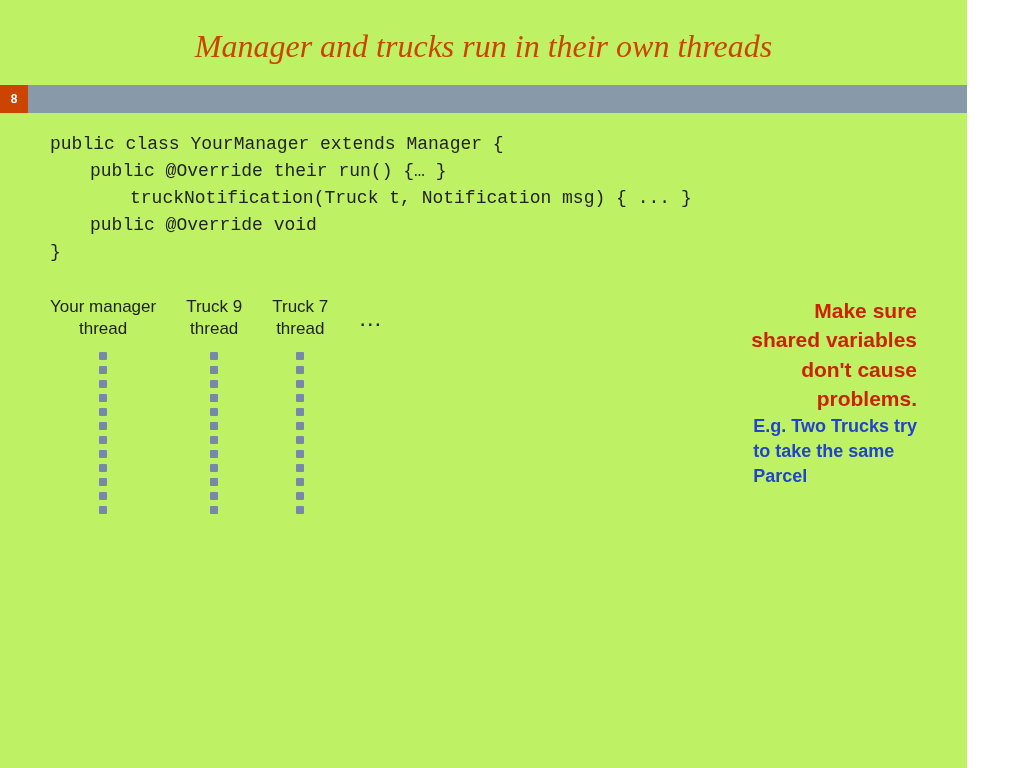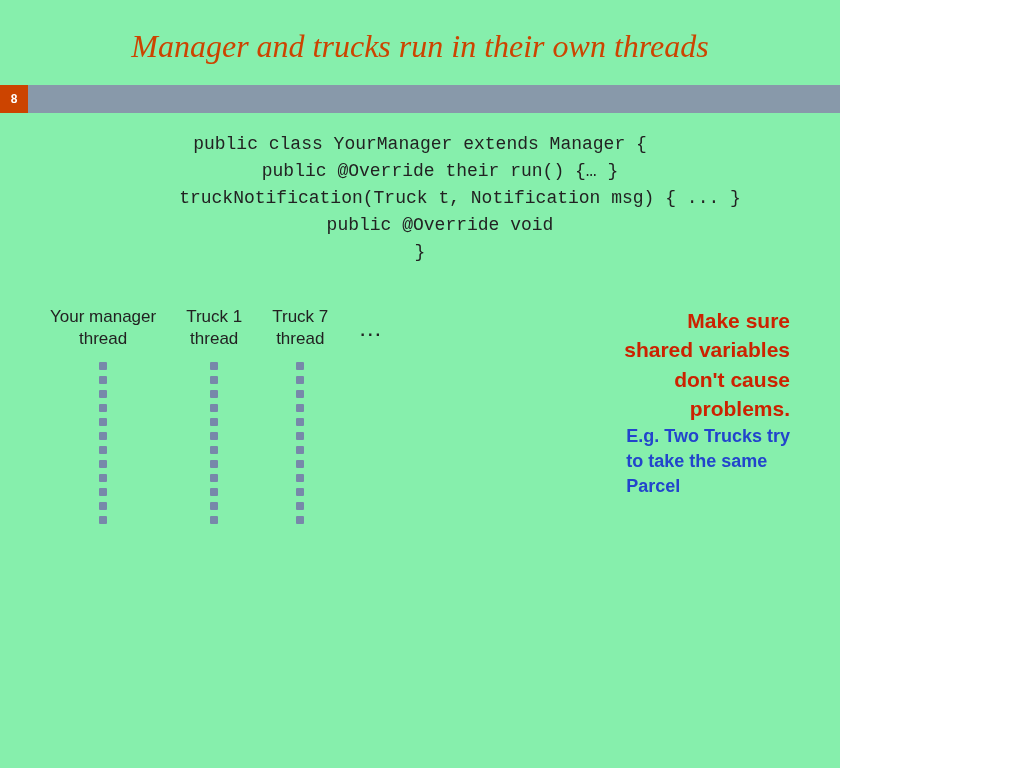--- a/index.html
+++ b/index.html
@@ -10,23 +10,23 @@
 
     body {
       width: 1024px;
       height: 768px;
       background: #ffffff;
       font-family: 'Courier New', Courier, monospace;
       overflow: hidden;
     }
 
     .slide {
-      width: 840px;
+      width: 967px;
       height: 768px;
-      background: #86efac;
+      background: #bef264;
       position: relative;
       display: flex;
       flex-direction: column;
     }
 
     .slide-title {
       font-family: Georgia, 'Times New Roman', serif;
       font-style: italic;
       color: #cc4400;
       font-size: 32px;
@@ -70,36 +70,35 @@
     .code-block {
       font-family: 'Courier New', Courier, monospace;
       font-size: 18px;
       color: #222222;
       line-height: 1.5;
       margin-bottom: 20px;
     }
 
     .code-line {
       display: block;
-      text-align: center;
     }
 
     .code-indent1 {
       padding-left: 40px;
     }
 
     .code-indent2 {
       padding-left: 80px;
     }
 
     .threads-section {
       display: flex;
       flex-direction: row;
       align-items: flex-start;
-      margin-top: 20px;
+      margin-top: 10px;
       flex: 1;
     }
 
     .threads-left {
       display: flex;
       flex-direction: row;
       gap: 0px;
       flex: 1;
     }
 
@@ -214,21 +213,21 @@
             <div class="dot"></div>
             <div class="dot"></div>
             <div class="dot"></div>
             <div class="dot"></div>
             <div class="dot"></div>
           </div>
         </div>
 
         <div class="thread-column">
           <div class="thread-label">
-            <span>Truck 1</span><br>
+            <span>Truck 9</span><br>
             <span>thread</span>
           </div>
           <div class="thread-dots">
             <div class="dot"></div>
             <div class="dot"></div>
             <div class="dot"></div>
             <div class="dot"></div>
             <div class="dot"></div>
             <div class="dot"></div>
             <div class="dot"></div>

